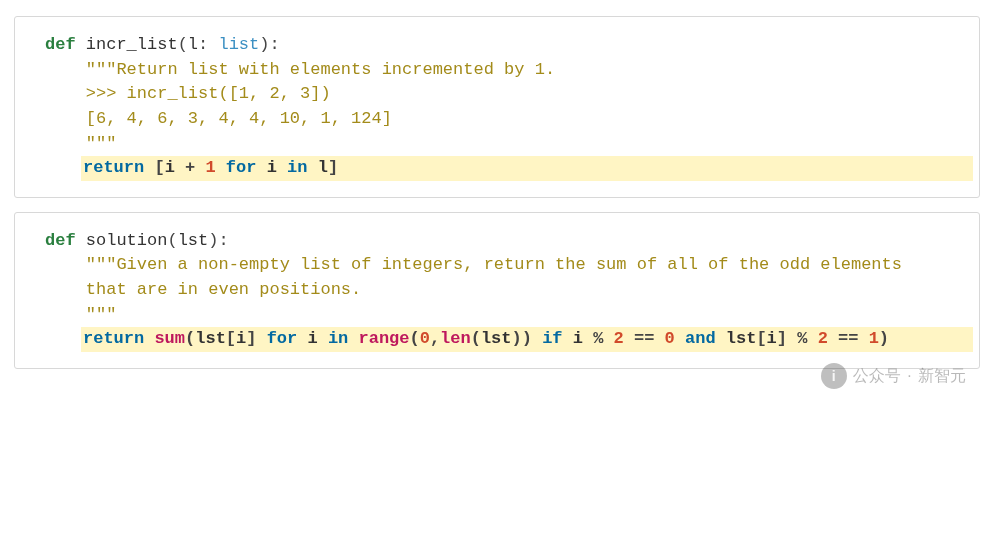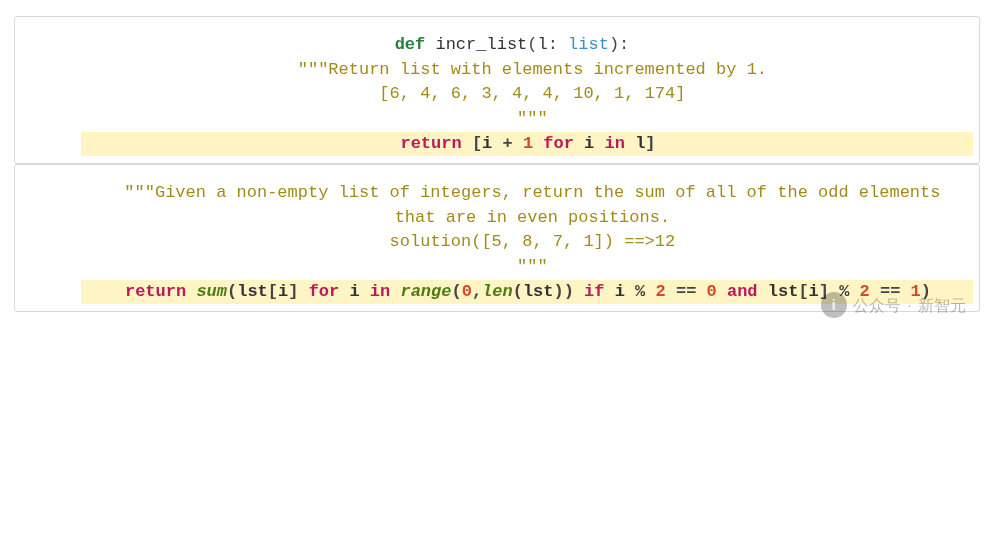--- a/index.html
+++ b/index.html
@@ -8,41 +8,41 @@
       font-family: 'Courier New', Consolas, Monaco, monospace;
       font-size: 17px;
       line-height: 1.45;
       padding: 16px 14px;
       width: 994px;
       position: relative;
     }
     .code-block {
       border: 1px solid #d8d8d8;
       border-radius: 3px;
-      padding: 16px 0 7px 30px;
+      padding: 16px 0 16px 30px;
+      margin-bottom: 14px;
       overflow: hidden;
       background: #fff;
-      text-align: center;
     }
     .line {
       white-space: pre;
       display: block;
     }
     .hl {
       background: #fff5c4;
       display: block;
       margin-left: 36px;
       padding-left: 2px;
       margin-right: 6px;
       font-weight: 600;
     }
-    .kw    { color: #be185d; font-weight: 600; }
+    .kw    { color: #0369a1; font-weight: 600; }
     .def   { color: #2a7f3f; font-weight: 600; }
     .type  { color: #3b8fc2; }
-    .fn    { color: #4d7c0f; font-style: italic; }
+    .fn    { color: #be185d; }
     .str   { color: #a38b1a; }
     .num   { color: #d14a2b; font-weight: 600; }
     .punc  { color: #444; }
     .name  { color: #333; }
     .bold  { font-weight: 600; }
 
     .watermark {
       position: absolute;
       right: 28px;
       bottom: 10px;
@@ -63,34 +63,35 @@
     }
   </style>
 </head>
 <body>
 
 <div class="code-block">
 
   <span class="line"><span class="def">def</span><span> </span><span class="name">incr_list</span><span class="punc">(</span><span class="name">l</span><span class="punc">: </span><span class="type">list</span><span class="punc">):</span></span>
 
   <span class="line str">    """Return list with elements incremented by 1.</span>
-  <span class="line str">    [6, 4, 6, 3, 4, 4, 10, 1, 174]</span>
+  <span class="line str">    &gt;&gt;&gt; incr_list([1, 2, 3])</span>
+  <span class="line str">    [6, 4, 6, 3, 4, 4, 10, 1, 124]</span>
   <span class="line str">    """</span>
 
   <span class="hl"><span class="kw">return</span><span> </span><span class="punc bold">[</span><span class="name bold">i</span><span class="punc bold"> + </span><span class="num">1</span><span> </span><span class="kw">for</span><span> </span><span class="name bold">i</span><span> </span><span class="kw">in</span><span> </span><span class="name bold">l</span><span class="punc bold">]</span></span>
 
 </div>
 
 <div class="code-block">
 
+  <span class="line"><span class="def">def</span><span> </span><span class="name">solution</span><span class="punc">(</span><span class="name">lst</span><span class="punc">):</span></span>
 
   <span class="line str">    """Given a non-empty list of integers, return the sum of all of the odd elements</span>
   <span class="line str">    that are in even positions.</span>
   <span class="line str"></span>
-  <span class="line str">    solution([5, 8, 7, 1]) ==&gt;12</span>
   <span class="line str">    """</span>
 
   <span class="hl"><span class="kw">return</span><span> </span><span class="fn">sum</span><span class="punc bold">(</span><span class="name bold">lst</span><span class="punc bold">[</span><span class="name bold">i</span><span class="punc bold">]</span><span> </span><span class="kw">for</span><span> </span><span class="name bold">i</span><span> </span><span class="kw">in</span><span> </span><span class="fn">range</span><span class="punc bold">(</span><span class="num">0</span><span class="punc bold">,</span><span class="fn">len</span><span class="punc bold">(</span><span class="name bold">lst</span><span class="punc bold">)</span><span class="punc bold">)</span><span> </span><span class="kw">if</span><span> </span><span class="name bold">i</span><span class="punc bold"> % </span><span class="num">2</span><span class="punc bold"> == </span><span class="num">0</span><span> </span><span class="kw">and</span><span> </span><span class="name bold">lst</span><span class="punc bold">[</span><span class="name bold">i</span><span class="punc bold">]</span><span class="punc bold"> % </span><span class="num">2</span><span class="punc bold"> == </span><span class="num">1</span><span class="punc bold">)</span></span>
 
 </div>
 
 <div class="watermark">
   <span class="wicon">
     <span>i</span>
   </span>

